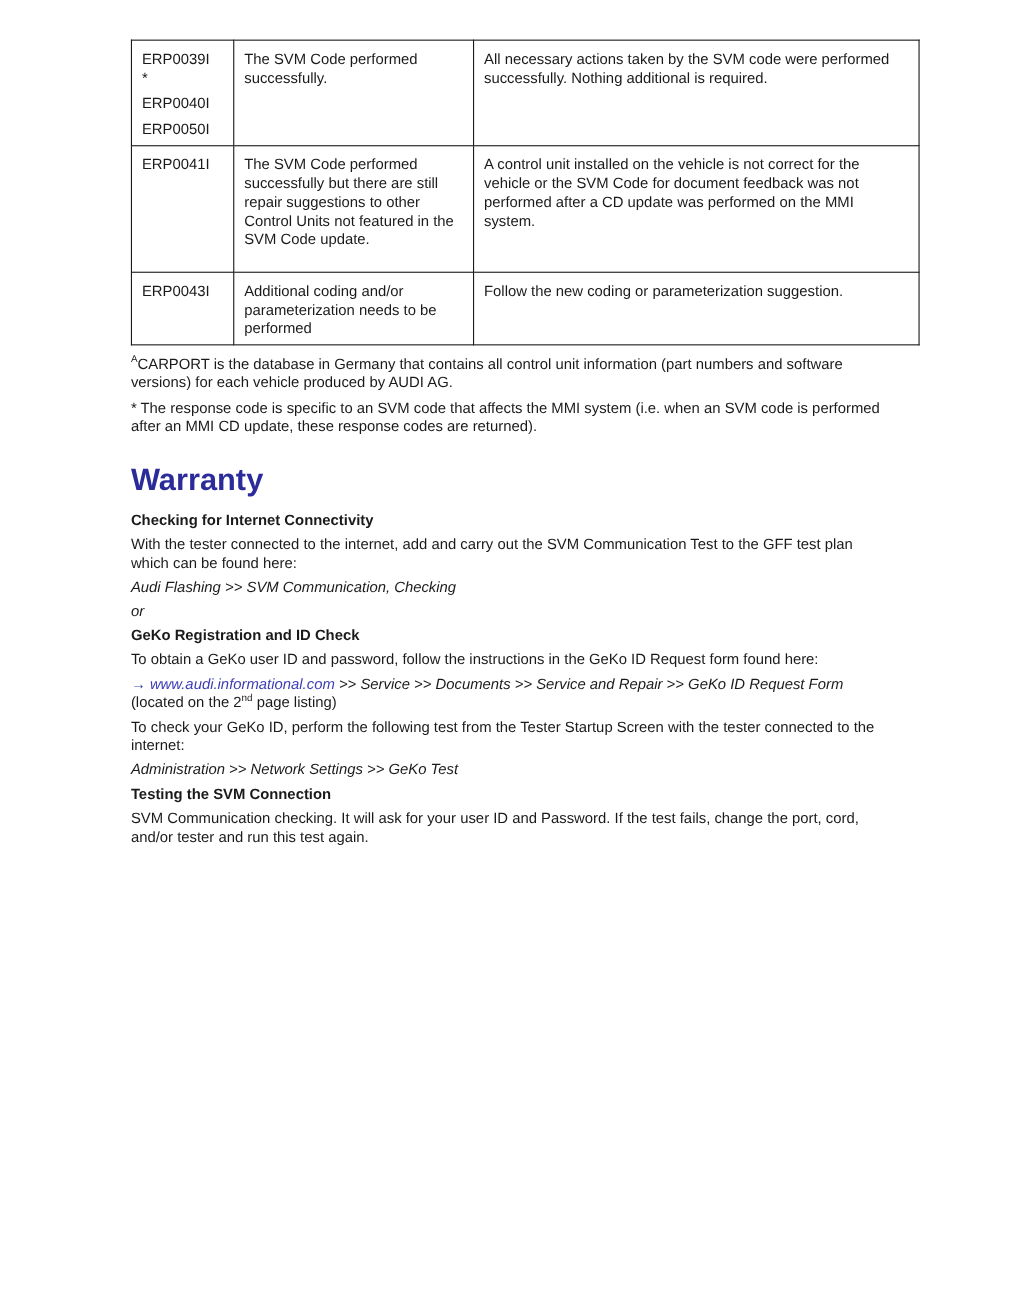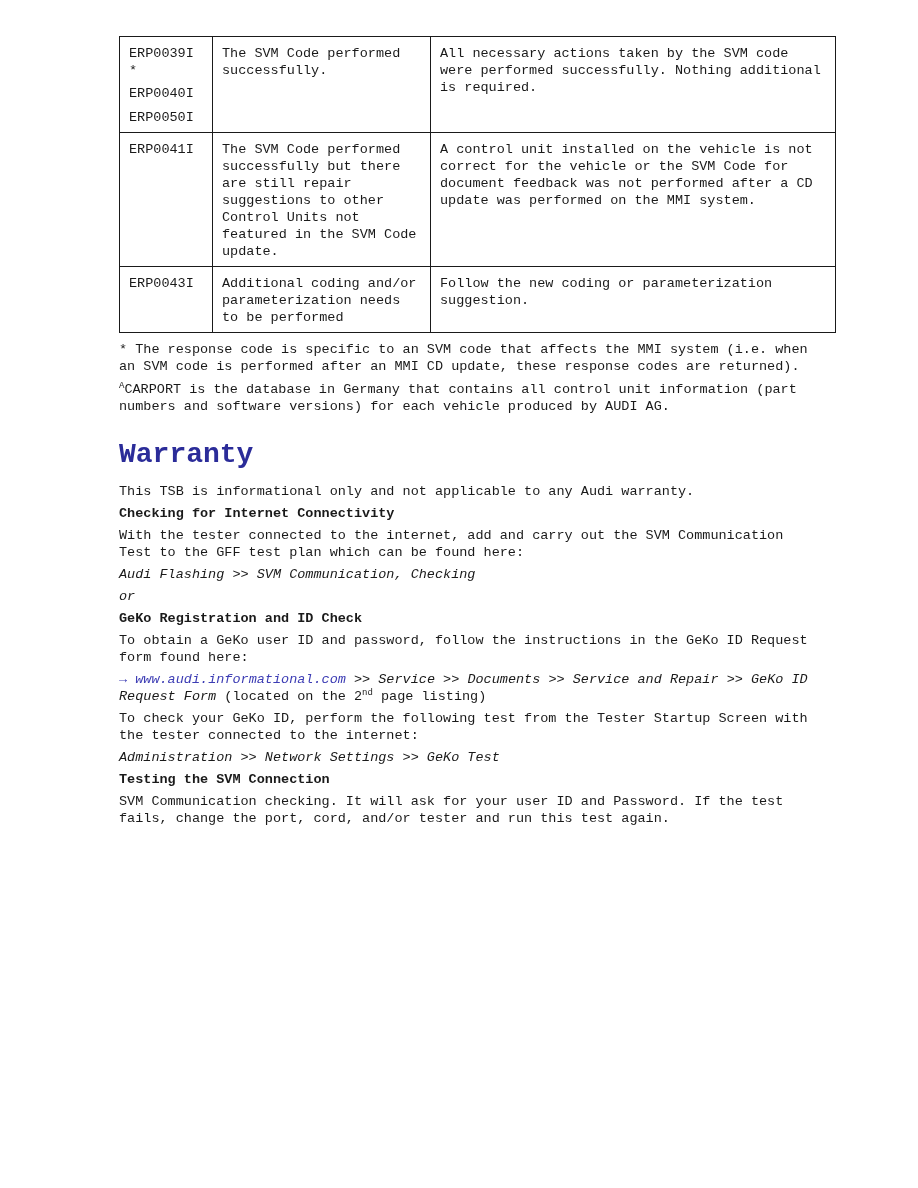--- a/index.html
+++ b/index.html
@@ -6,21 +6,21 @@
     --heading:#2b2c99;
     --link:#3c3cb4;
     --text:#1a1a1a;
     --border:#1a1a1a;
   }
   html,body{margin:0;padding:0;background:#ffffff;}
   .page{
     position:relative;
     width:918px;height:1188px;
     background:#ffffff;
-    font-family:Liberation Mono, monospace;
+    font-family:Liberation Sans, sans-serif;
     font-size:13.5px;line-height:17px;color:var(--text);
     overflow:hidden;
   }
   .content{position:absolute;left:119px;top:36px;width:690px;}
   table.rt{border-collapse:collapse;table-layout:fixed;width:659px;margin:0 0 8px 0;}
   table.rt td{
     border:1.5px solid var(--border);
     vertical-align:top;
     padding:8px 9px 6px 9px;
   }
@@ -72,25 +72,24 @@
       <tr class="r3">
         <td class="c-code">
           <div class="code-line">ERP0043I</div>
         </td>
         <td class="c-desc">Additional coding and/or parameterization needs to be performed</td>
         <td class="c-act">Follow the new coding or parameterization suggestion.</td>
       </tr>
     </tbody>
       </table>
 
+    <p class="fn"><sup>A</sup><span>CARPORT is the database in Germany that contains all control unit information (part numbers and software versions) for each vehicle produced by AUDI AG.</span></p>
     <p class="fn">* The response code is specific to an SVM code that affects the MMI system (i.e. when an SVM code is performed after an MMI CD update, these response codes are returned).</p>
-    <p class="fn"><sup>A</sup><span>CARPORT is the database in Germany that contains all control unit information (part numbers and software versions) for each vehicle produced by AUDI AG.</span></p>
 
     <h1 class="section">Warranty</h1>
-    <p>This TSB is informational only and not applicable to any Audi warranty.</p>
 
 
     <p class="sub">Checking for Internet Connectivity</p>
     <p>With the tester connected to the internet, add and carry out the SVM Communication Test to the GFF test plan which can be found here:</p>
     <p class="i">Audi Flashing &gt;&gt; SVM Communication, Checking</p>
     <p class="i">or</p>
 
     <p class="sub">GeKo Registration and ID Check</p>
     <p>To obtain a GeKo user ID and password, follow the instructions in the GeKo ID Request form found here:</p>
     <p><span class="arrow">→</span> <a href="#" class="link">www.audi.informational.com</a> <span class="i">&gt;&gt; Service &gt;&gt; Documents &gt;&gt; Service and Repair &gt;&gt; GeKo ID Request Form</span> <span><span>(located on the 2</span><sup>nd</sup><span> page listing)</span></span></p>

